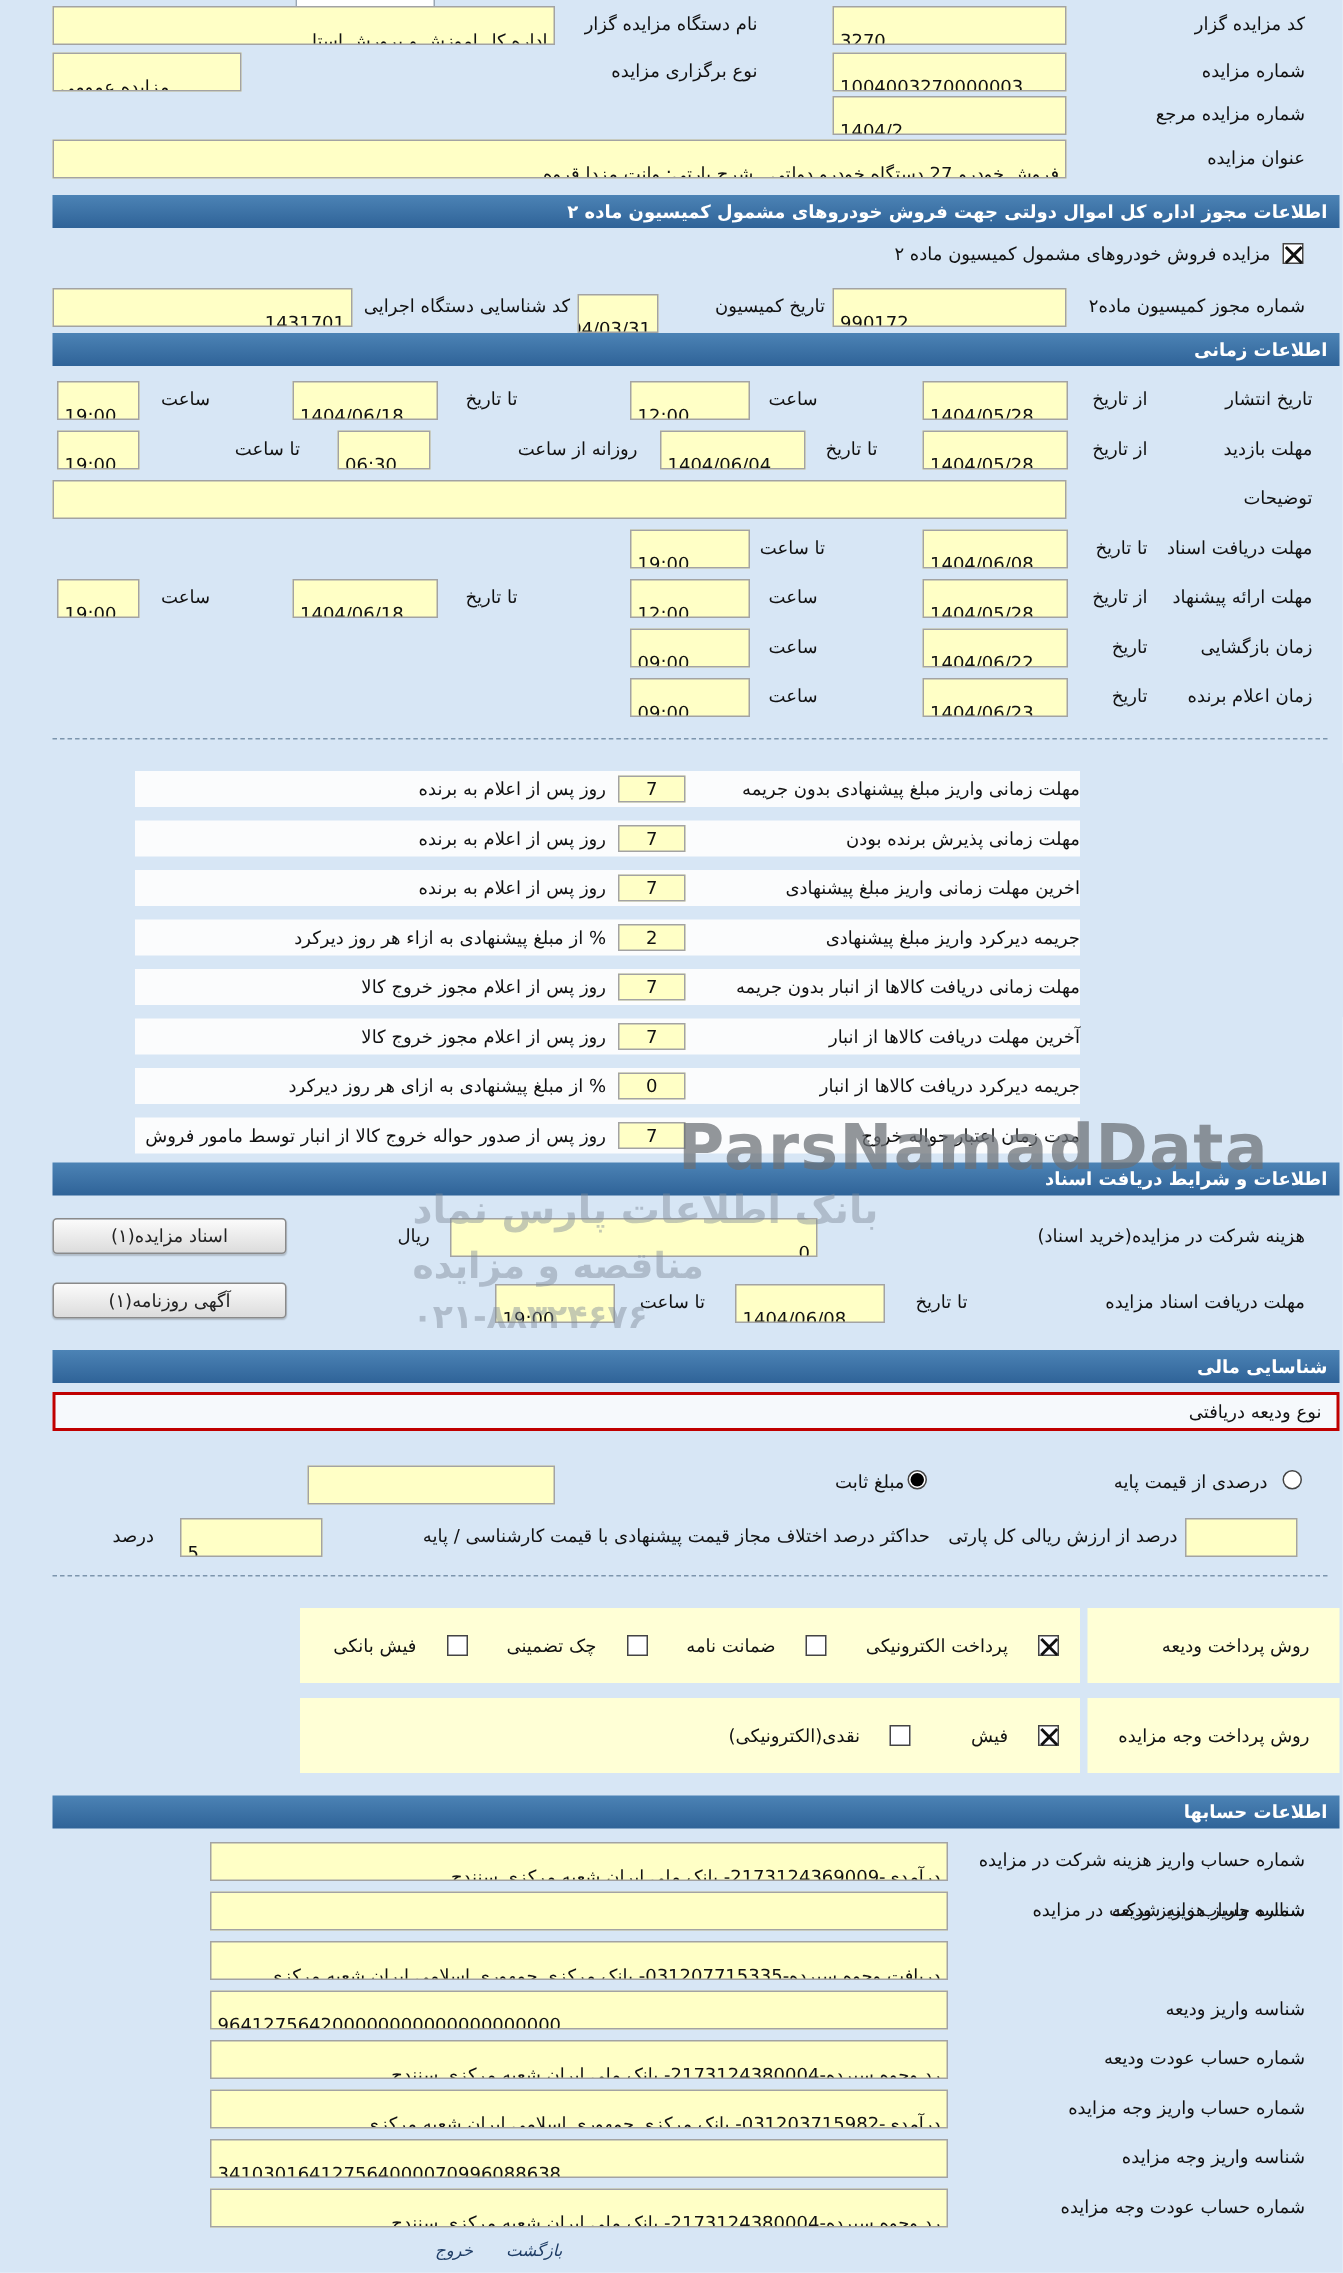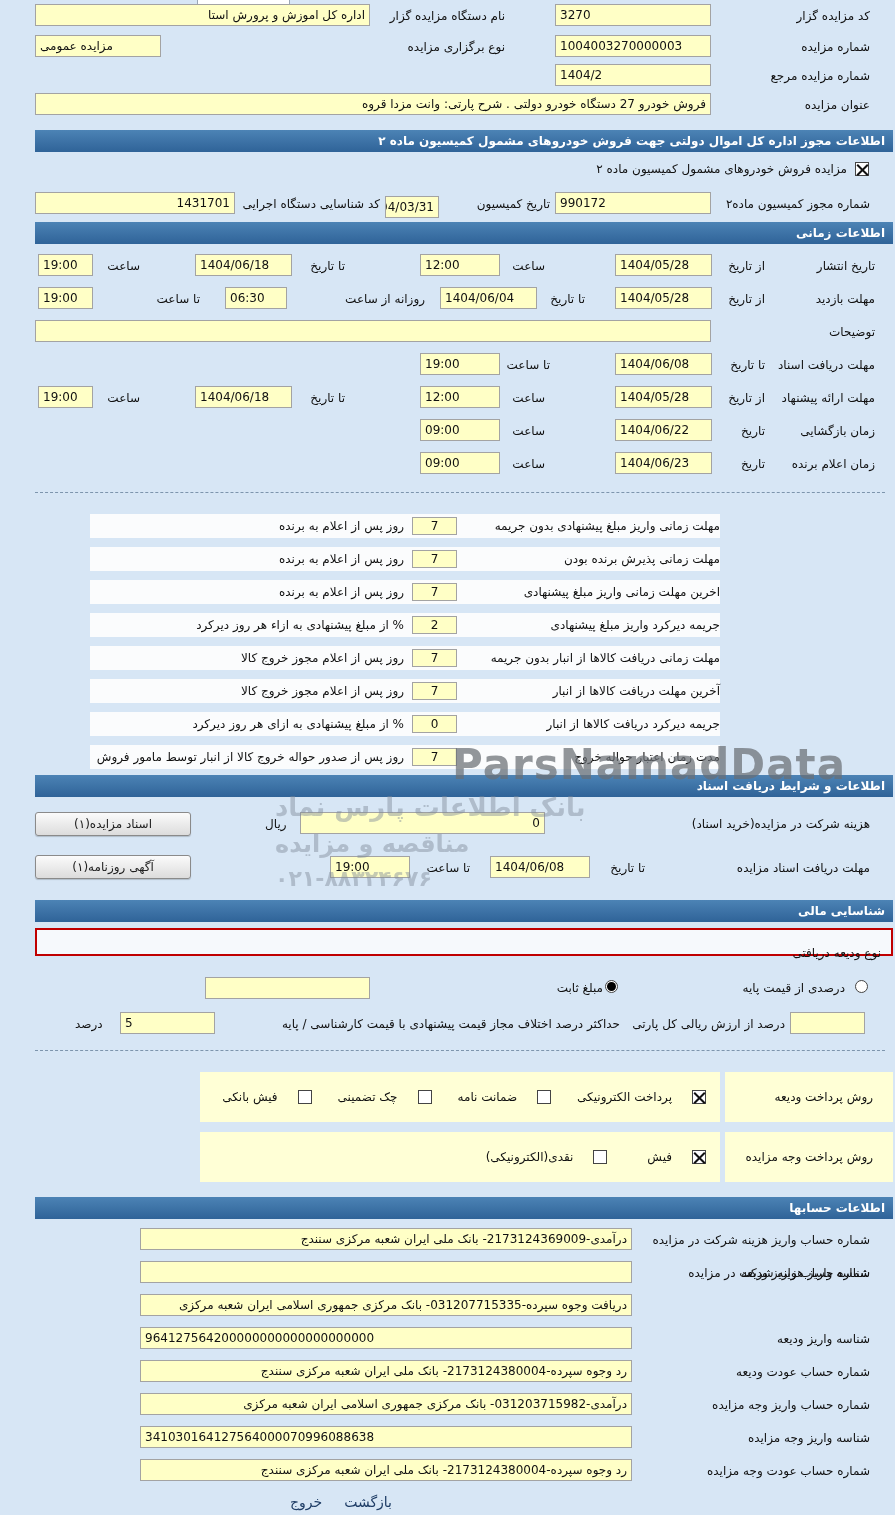--- a/index.html
+++ b/index.html
@@ -5,21 +5,21 @@
   :root{
     --page-bg:#d7e6f5; --header-top:#4c83b5; --header-bottom:#2f6398;
     --input-bg:#ffffc6; --danger:#c00000; --pay-bg:#ffffd6;
   }
   *{box-sizing:border-box;margin:0;padding:0;}
   body{margin:0;background:#eef3f9;}
   .page{position:relative;width:895px;height:1515px;background:var(--page-bg);
         direction:rtl;font-family:"DejaVu Sans",sans-serif;font-size:12px;color:#111;overflow:hidden;}
   .lbl{position:absolute;height:22px;line-height:22px;white-space:nowrap;color:#111;}
   .inp{position:absolute;height:22px;line-height:20px;background:var(--input-bg);
-       border:1px solid #a3a3a3;padding:0 4px;overflow:hidden;white-space:nowrap;text-align:right;}
+       border:1px solid #a3a3a3;padding:12px 4px;overflow:hidden;white-space:nowrap;text-align:right;}
   .inp.c{text-align:left;}
   .bar{position:absolute;left:35px;right:2px;height:22px;line-height:22px;padding:0 8px;
        background:linear-gradient(180deg,var(--header-top),var(--header-bottom));
        color:#fff;font-weight:bold;font-size:12px;white-space:nowrap;overflow:hidden;}
   .btn{position:absolute;width:156px;height:24px;line-height:22px;text-align:center;
        background:linear-gradient(180deg,#fbfbfb,#dcdcdc);border:1px solid #8a8a8a;border-radius:3px;
        color:#222;box-shadow:0 1px 1px rgba(0,0,0,.18);cursor:pointer;white-space:nowrap;overflow:hidden;}
   .dash{position:absolute;left:35px;right:10px;border-top:1px dashed #7d95ad;height:0;}
   .strip{position:absolute;left:90px;width:630px;height:24px;background:#fbfcfd;
          display:flex;align-items:center;gap:8px;}
@@ -27,28 +27,28 @@
   .s-inp{flex:none;width:45px;height:18px;line-height:16px;text-align:center;
          background:var(--input-bg);border:1px solid #a3a3a3;overflow:hidden;}
   .dl-unit{white-space:nowrap;}
   .cb{display:inline-block;position:relative;width:14px;height:14px;background:#fff;border:1px solid #444;flex:none;}
   .cb.checked::before,.cb.checked::after{content:"";position:absolute;top:6px;left:-1px;width:15px;height:2px;background:#111;}
   .cb.checked::before{transform:rotate(45deg);}
   .cb.checked::after{transform:rotate(-45deg);}
   .radio{display:inline-block;position:relative;width:13px;height:13px;border:1px solid #444;border-radius:50%;background:#fff;}
   .radio.selected::after{content:"";position:absolute;inset:1px;border-radius:50%;background:#000;}
   .redbox{position:absolute;left:35px;right:2px;height:26px;border:2px solid var(--danger);
-          background:#f6f9fc;line-height:22px;padding:12px 10px;text-align:right;}
+          background:#f6f9fc;line-height:22px;padding:0 10px;text-align:right;}
   .payblock{position:absolute;left:200px;width:520px;height:50px;background:var(--pay-bg);
             display:flex;align-items:center;gap:26px;padding-right:14px;}
   .paylabel{position:absolute;left:725px;right:2px;height:50px;background:var(--pay-bg);
             line-height:50px;padding-right:20px;text-align:right;white-space:nowrap;overflow:hidden;}
   .opt{display:flex;align-items:center;gap:20px;white-space:nowrap;}
   .cutoff{position:absolute;left:197px;top:0;width:93px;height:11px;background:#fff;border:1px solid #9aa7b5;border-top:none;}
-  .flink{cursor:pointer;color:#1f3d66;font-size:14px;}
+  .flink{cursor:pointer;color:#1f3d66;font-size:11px;font-style:italic;}
   .footer{position:absolute;left:290px;top:1494px;display:flex;gap:22px;direction:rtl;}
   .wm-en{position:absolute;left:452px;top:740px;font-size:42px;font-weight:bold;color:#6a6f75;
          opacity:.72;letter-spacing:1px;z-index:9;pointer-events:none;direction:ltr;}
   .wm-fa{position:absolute;left:275px;top:792px;width:410px;text-align:left;z-index:9;pointer-events:none;
          color:#7f8b99;opacity:.45;font-weight:bold;}
   .wm-fa .l1{font-size:26px;} .wm-fa .l2{font-size:24px;line-height:44px;} .wm-fa .l3{font-size:22px;direction:ltr;}
 </style>
 </head>
 <body>
 

